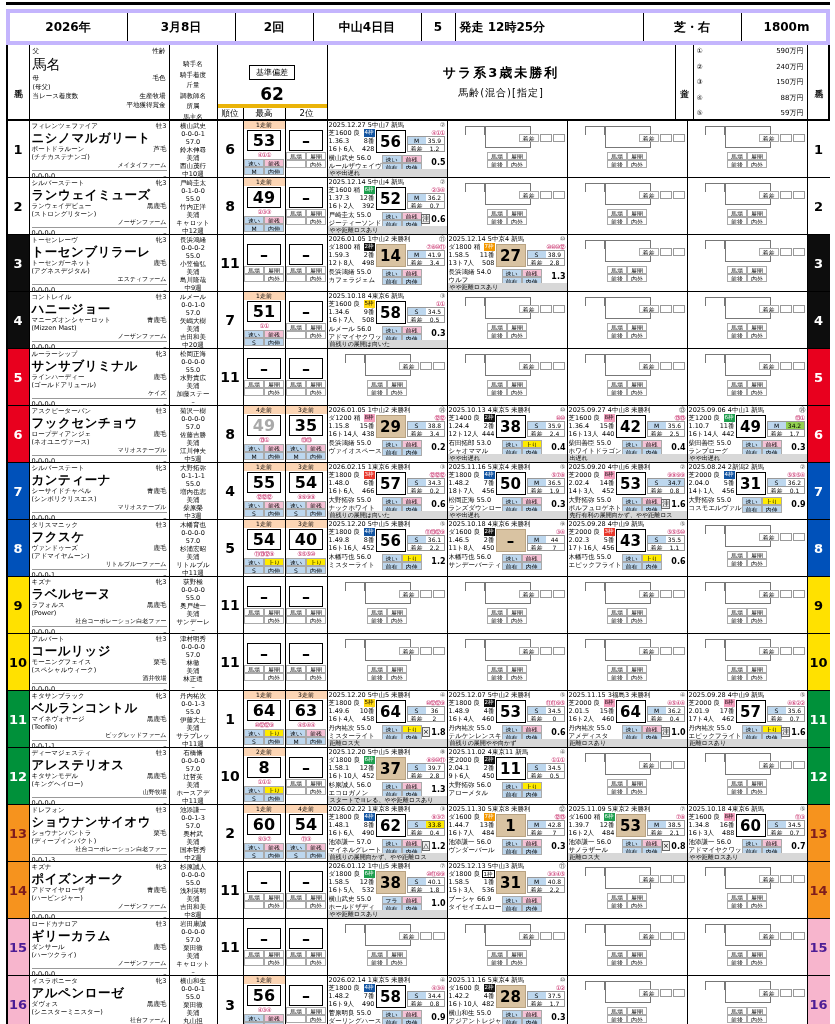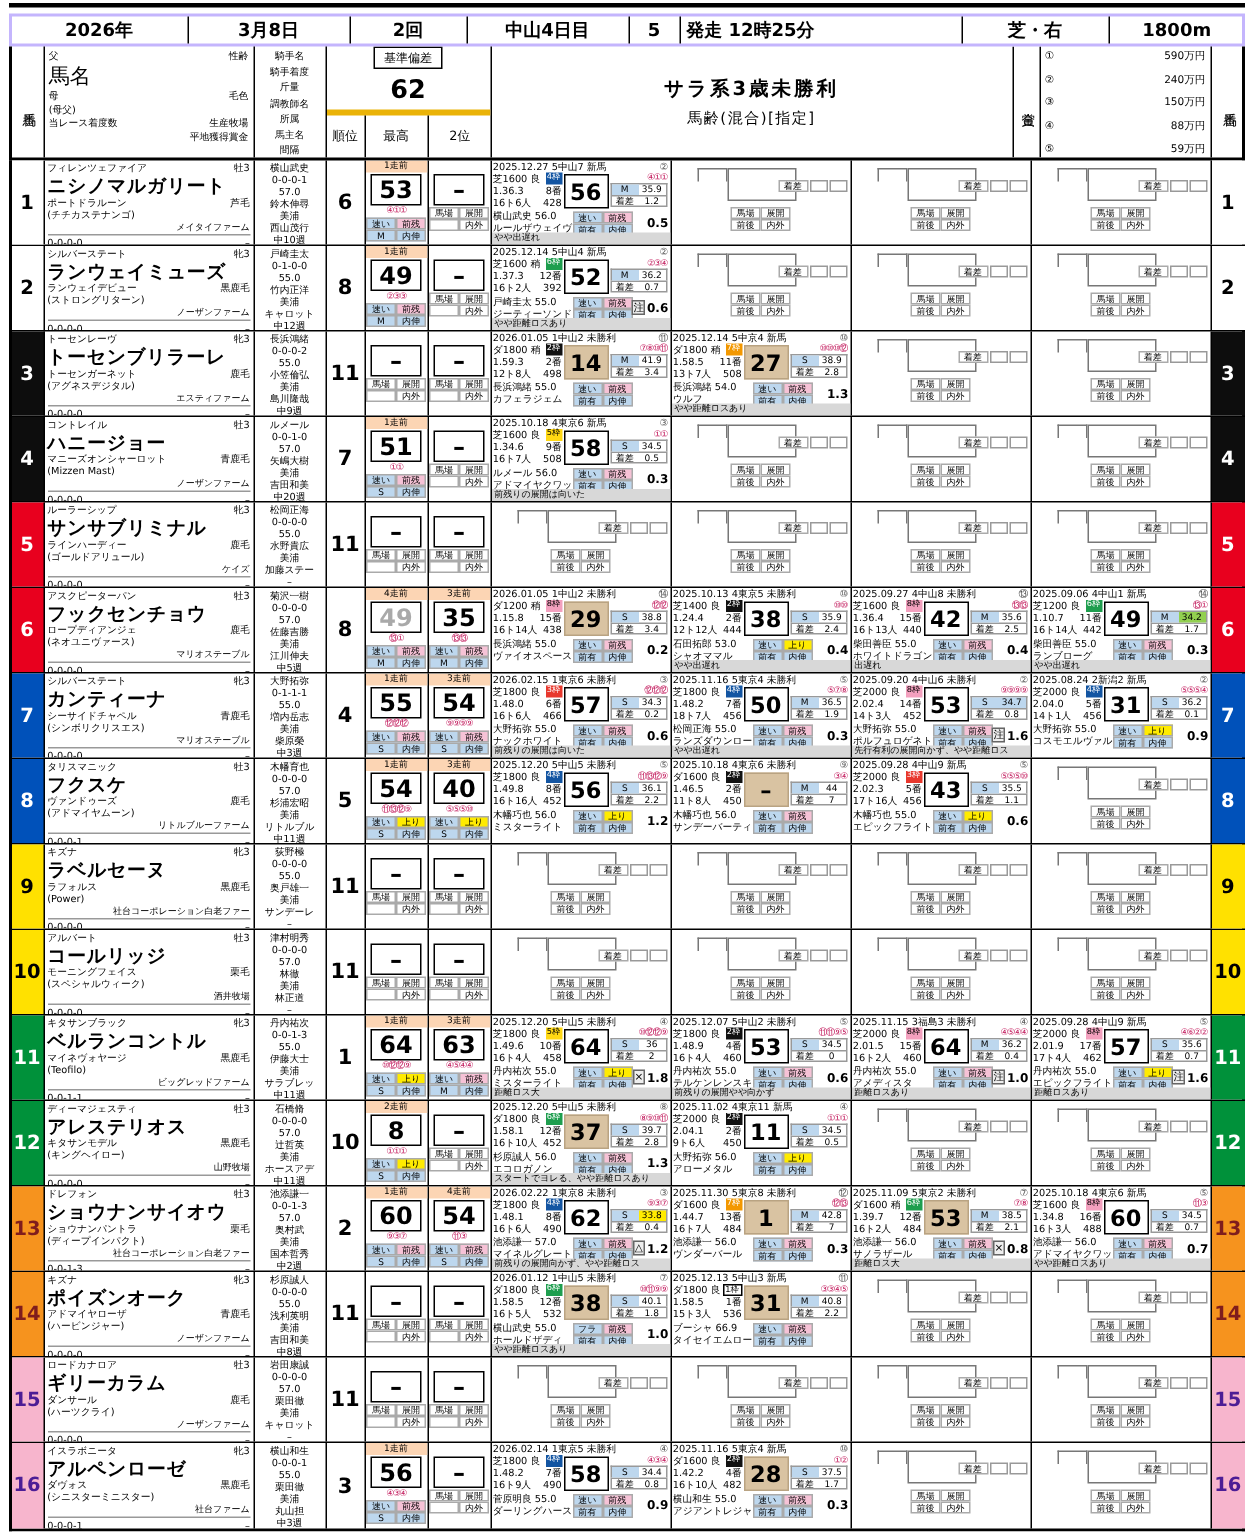--- a/index.html
+++ b/index.html
@@ -1,36 +1,36 @@
 <!DOCTYPE html>
 <html><head>
 <meta charset="utf-8">
 <style>
 *{box-sizing:border-box;margin:0;padding:0}
 body{background:#fff;font-family:"DejaVu Sans","Liberation Sans",sans-serif;color:#000;width:835px}
 #sheet{width:824px;margin:2px auto 0}
 .toprule{height:3px;background:#000;margin-bottom:4px}
 
-.topbar{display:grid;grid-template-columns:118px 108px 78px 108px 34px 188px 98px 90px;border:2px solid #c4b5fd;height:22px}
+.topbar{display:grid;grid-template-columns:118px 108px 78px 108px 34px 188px 98px 90px;border:4px solid #c4b5fd;height:36px}
 .topbar>div{border-right:1px solid #000;display:flex;align-items:center;justify-content:center;font-size:12px;font-weight:bold;white-space:nowrap;overflow:hidden}
 .topbar>div:last-child{border-right:none}
 .topbar .tl{justify-content:flex-start;padding-left:4px}
 
 .hdr2{display:grid;grid-template-columns:22px 140px 48px 110px 480px 22px;border:2px solid #000;border-top:none;height:76px}
 .hdr2>div{border-right:1px solid #000;overflow:hidden}
 .hdr2>div:last-child{border-right:none}
 .vtext{writing-mode:vertical-rl;text-orientation:upright;display:flex;align-items:center;justify-content:center;font-size:9px}
 .nbh{padding:2px 3px;font-size:6.5px}
 .nbh .r1{display:flex;justify-content:space-between;height:9px}
 .nbh .r2{font-size:14px;font-weight:normal;height:18px}
 .nbh .r3{display:flex;justify-content:space-between;height:9px}
 .nbh .right{justify-content:flex-end}
-.jch{font-size:6.5px;text-align:center;line-height:10.5px;padding-top:1px}
+.jch{font-size:6.5px;text-align:center;line-height:10.5px;padding-top:14px}
 .midh{display:flex;flex-direction:column}
-.kijun{flex:1;display:flex;flex-direction:column;align-items:center;justify-content:flex-start;padding-top:0}
+.kijun{flex:1;display:flex;flex-direction:column;align-items:center;justify-content:flex-start;padding-top:20px}
 .kbox{border:1px solid #000;font-size:8px;padding:1px 6px}
 .kval{font-size:17px;font-weight:bold;margin-top:4px}
 .sub3{display:grid;grid-template-columns:26px 42px 42px;border-top:4px solid #eab308;height:32px}
 .sub3>div{border-right:1px solid #000;display:flex;align-items:center;justify-content:center;font-size:8.5px}
 .sub3>div:last-child{border-right:none}
 .rmid{display:flex;flex-direction:column}
 .rtop{flex:1;display:flex}
 .rname{flex:1;display:flex;flex-direction:column;align-items:center;justify-content:center;gap:4px}
 .rname .a{font-size:13px;font-weight:bold;letter-spacing:2px}
 .rname .b{font-size:10px;letter-spacing:1px}

